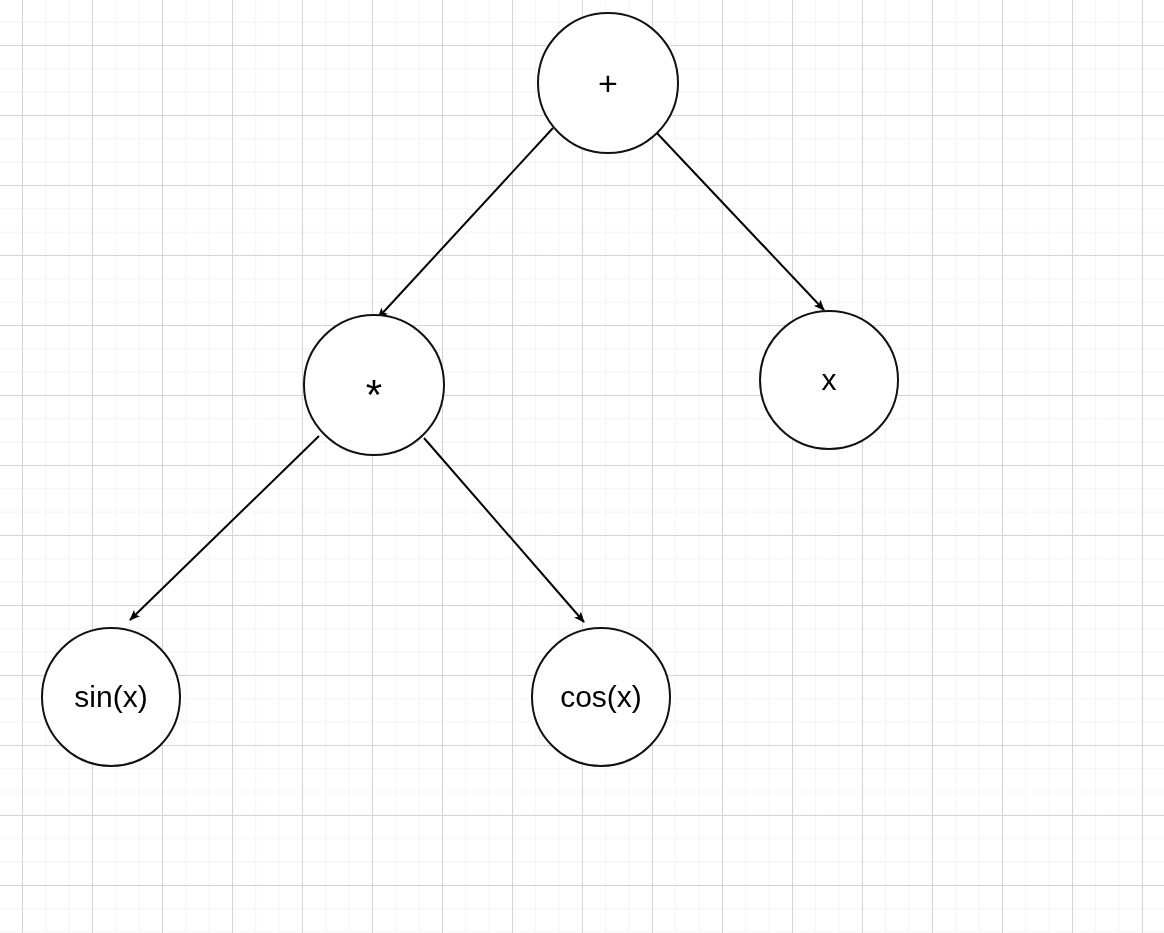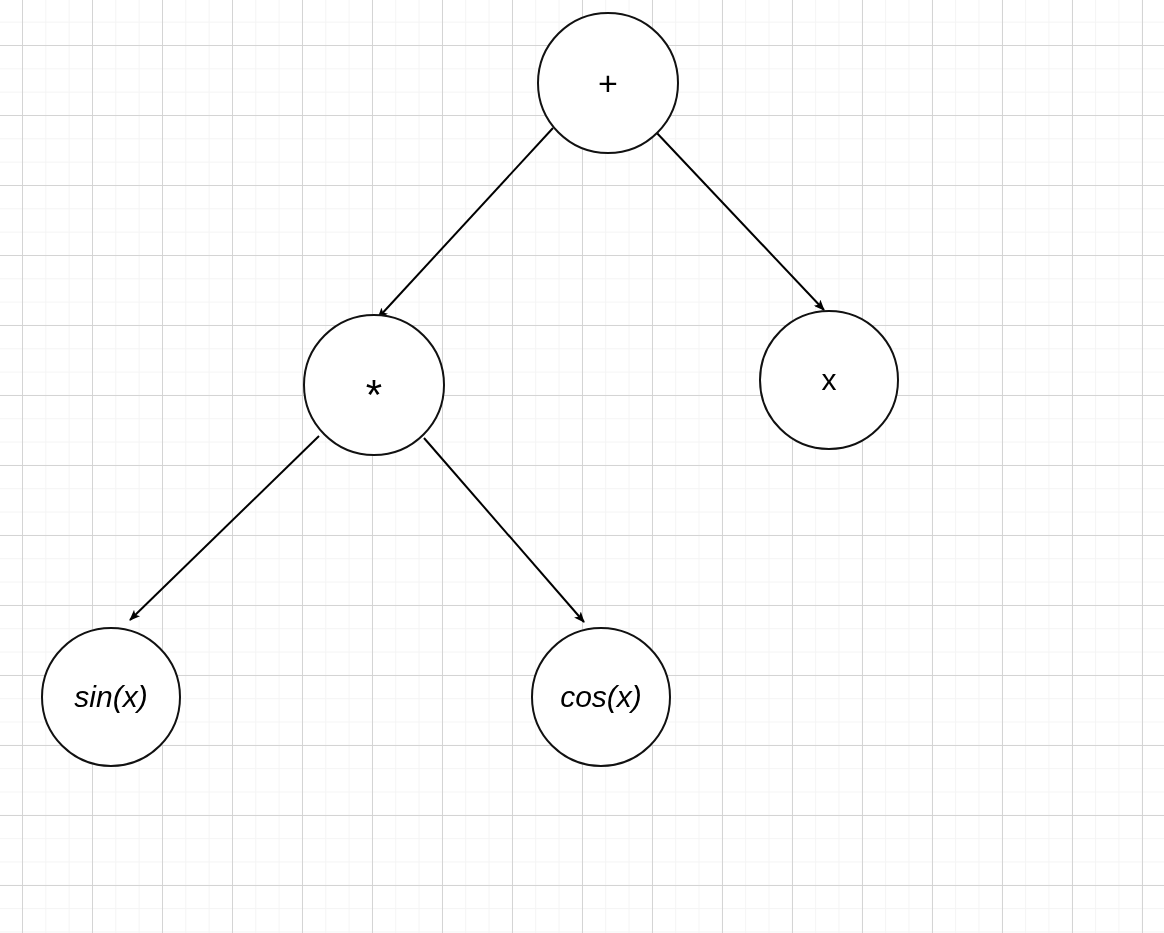--- a/index.html
+++ b/index.html
@@ -57,21 +57,20 @@
     white-space: nowrap;
   }
   .label-op {
     font-size: 31px;
   }
   .label-term {
     font-size: 30px;
   }
   .label-func {
     font-size: 30px;
-    font-style: italic;
   }
   
   .label-star {
     font-size: 42px;
     transform: translateY(10px);
   }
   .label-plus {
     font-size: 34px;
   }
 </style>

